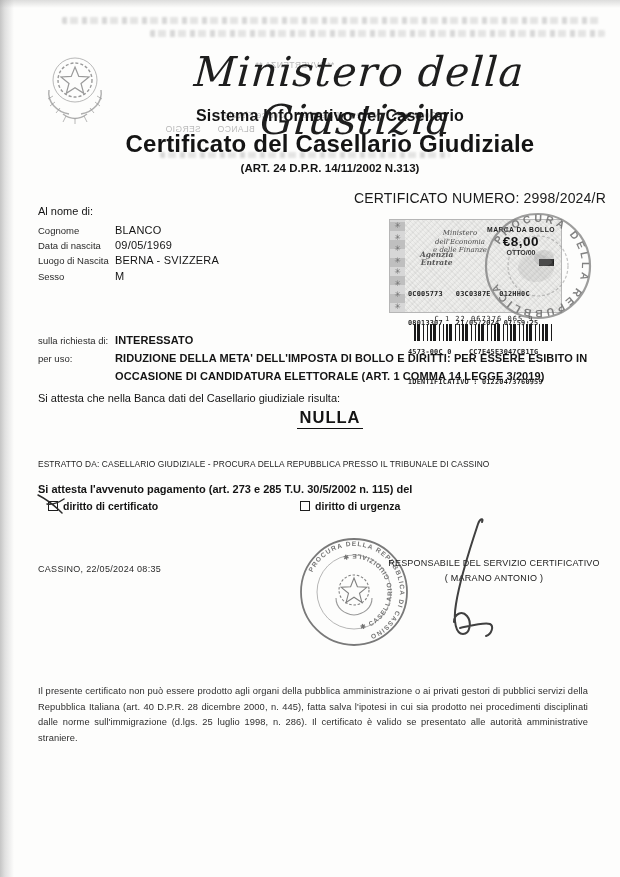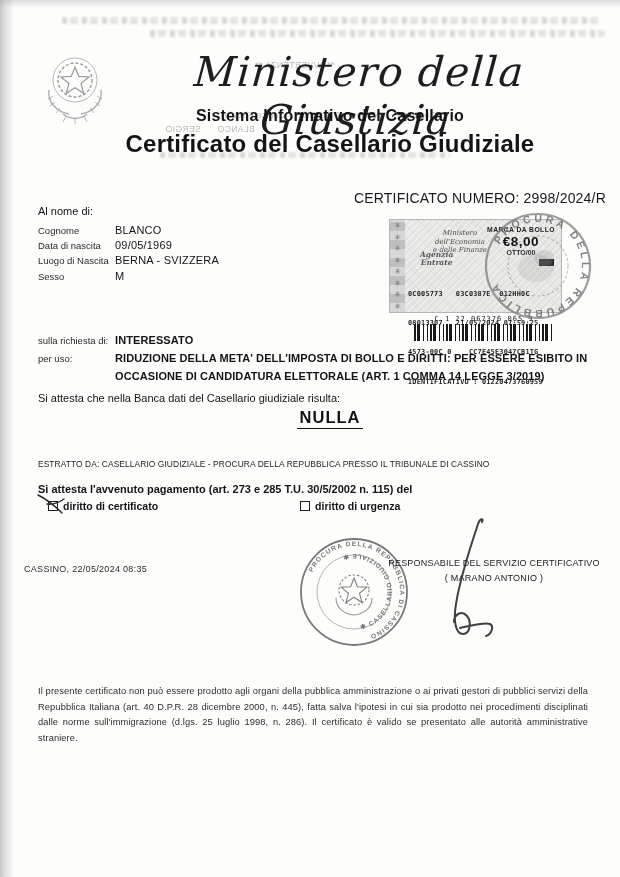--- a/index.html
+++ b/index.html
@@ -101,21 +101,21 @@
   }
   .estratto { position:absolute; left:38px; top:459px; font-size:8.4px; color:#232323; letter-spacing:.1px; }
   .payment-line { position:absolute; left:38px; top:483px; font-size:11px; font-weight:bold; }
   .checkbox-row { position:absolute; left:48px; top:500px; display:flex; }
   .check-item { display:flex; align-items:center; }
   .check-item + .check-item { margin-left:107px;padding-left:35px; }
   .box { width:10px; height:10px; border:1.3px solid #1d1d1d; margin-right:5px; background:#fff; }
   .check-label { font-size:10.5px; font-weight:bold; }
   .pen-stroke { position:absolute; left:36px; top:491px; }
   
-  .place-date { position:absolute; left:24px; top:564px; font-size:9px; letter-spacing:.3px; color:#2a2a2a; }
+  .place-date { position:absolute; left:38px; top:564px; font-size:9px; letter-spacing:.3px; color:#2a2a2a; }
   .role-block { position:absolute; left:378px; top:558px; width:232px; text-align:center; }
   .role-line { font-size:9px; color:#1d1d1d; letter-spacing:.2px; }
   .role-name { font-size:9px; margin-top:5px; letter-spacing:.3px; }
   .signature-svg { position:absolute; left:430px; top:516px; }
   
   .footer-text {
     position:absolute; left:38px; top:684px; width:550px;
     font-size:9.3px; line-height:15.6px; color:#2d2d2d; text-align:justify; letter-spacing:.1px;
   }
 </style>
@@ -144,20 +144,21 @@
       <path d="M30 68 C38 74 46 74 54 68" opacity=".8"></path>
       <path d="M20 50 l-5 3 M22 56 l-5 4 M27 62 l-4 5 M64 50 l5 3 M62 56 l5 4 M57 62 l4 5" stroke-width="1" opacity=".7"></path>
       <path d="M33 70 l-3 6 M42 72 l0 6 M51 70 l3 6" stroke-width="1" opacity=".7"></path>
     </g>
   </svg>
 
   <div class="script-title">Ministero della Giustizia</div>
   <div class="subtitles">
     <div class="subtitle-1">Sistema Informativo del Casellario</div>
     <div class="subtitle-2">Certificato del Casellario Giudiziale</div>
+    <div class="subtitle-3">(ART. 24 D.P.R. 14/11/2002 N.313)</div>
   </div>
 
   <div class="cert-number">CERTIFICATO NUMERO: 2998/2024/R</div>
 
   <div class="al-nome">Al nome di:</div>
   <div class="person">
     <div class="p-row">
       <span class="p-label">Cognome</span>
       <span class="p-value">BLANCO</span>
     </div>

